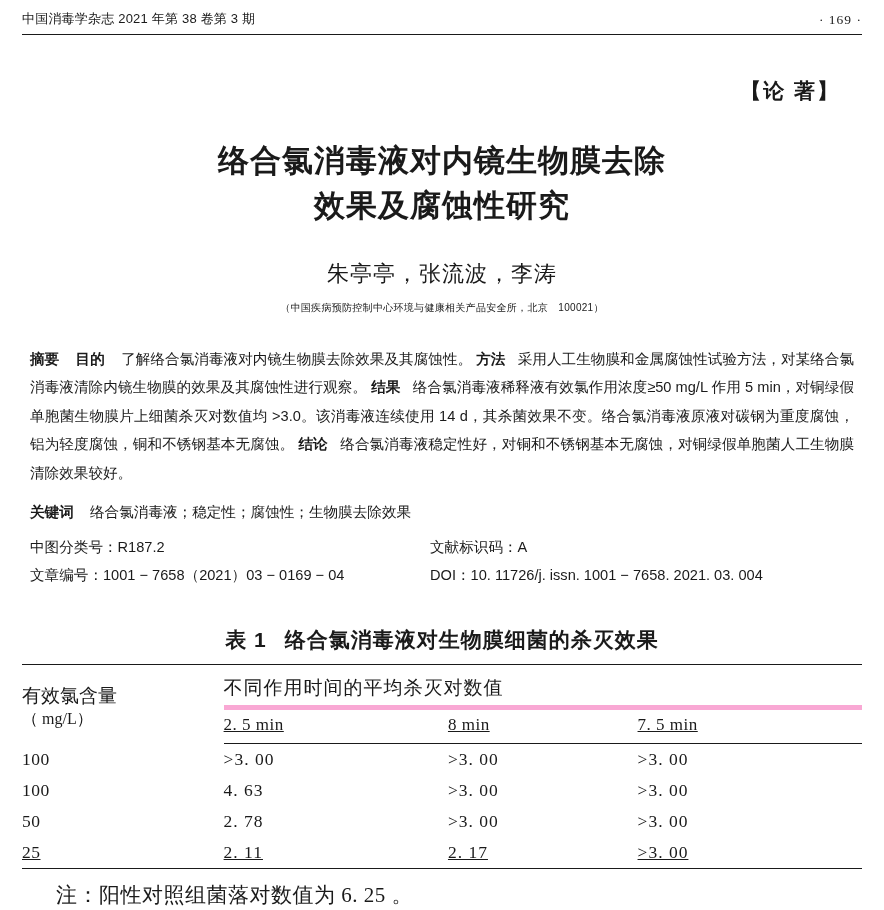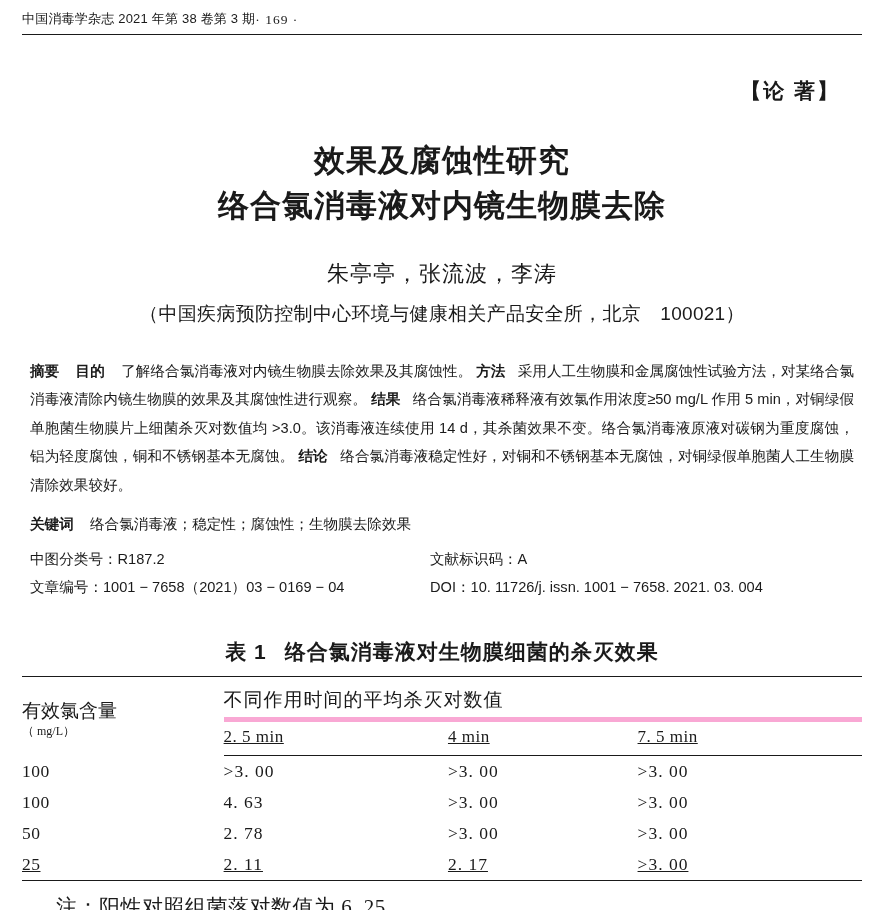--- a/index.html
+++ b/index.html
@@ -19,21 +19,21 @@
     width: 884px;
     height: 910px;
     padding: 0;
     box-sizing: border-box;
     position: relative;
   }
 
   
   .runhead {
     display: flex;
-    justify-content: flex-start;
+    justify-content: space-between;
     align-items: flex-end;
     padding: 10px 22px 4px 22px;
     font-size: 13.5px;
     letter-spacing: 0.2px;
   }
   .runhead-left {
     font-family: "Liberation Sans", "DejaVu Sans", sans-serif;
     font-size: 13px;
   }
   .runhead-right {
@@ -72,21 +72,21 @@
   
   .authors {
     text-align: center;
     font-size: 22px;
     margin-top: 30px;
     letter-spacing: 1px;
     font-family: "Liberation Sans", "DejaVu Sans", sans-serif;
   }
   .affiliation {
     text-align: center;
-    font-size: 19px;
+    font-size: 10px;
     margin-top: 12px;
     letter-spacing: 0.3px;
     font-family: "Liberation Sans", "DejaVu Sans", sans-serif;
   }
 
   
   .abstract {
     margin: 30px 30px 0 30px;
     font-size: 14.6px;
     line-height: 1.95;
@@ -166,38 +166,38 @@
   }
   td.val { font-size: 17.5px; letter-spacing: 1px; }
   tbody tr td { padding: 5px 0 6px 0; }
   .table-note {
     margin: 12px 0 0 34px;
     font-size: 21px;
     letter-spacing: 0.5px;
     font-family: "Liberation Serif", "DejaVu Serif", serif;
   }
   .stub-two-line .l1 { display: block; }
-  .stub-two-line .l2 { display: block; font-size: 12px; }
+  .stub-two-line .l2 { display: block; font-size: 16px; }
 </style>
 </head>
 <body>
 
 <div class="page">
 
   <div class="runhead">
     <div class="runhead-left">中国消毒学杂志 2021 年第 38 卷第 3 期</div>
     <div class="runhead-right">· 169 ·</div>
   </div>
   <hr class="rule-top">
 
   <div class="article-tag">【论 著】</div>
 
   <h1 class="title">
+    <span class="title-line">络合氯消毒液对内镜生物膜去除</span>
     <span class="title-line">效果及腐蚀性研究</span>
-    <span class="title-line">络合氯消毒液对内镜生物膜去除</span>
   </h1>
 
   <div class="authors">朱亭亭，张流波，李涛</div>
   <div class="affiliation">（中国疾病预防控制中心环境与健康相关产品安全所，北京　100021）</div>
 
   <div class="abstract">
     <span class="lbl">摘要</span>&nbsp;&nbsp;&nbsp;
     <span class="lbl">目的</span>&nbsp;&nbsp;&nbsp;
     <span>了解络合氯消毒液对内镜生物膜去除效果及其腐蚀性。</span>
     <span class="lbl">方法</span>&nbsp;&nbsp;
@@ -241,21 +241,21 @@
       <thead>
         <tr class="hdr1 top-border">
           <th class="stub stub-two-line" rowspan="2">
             <span class="l1">有效氯含量</span>
             <span class="l2">（ mg/L）</span>
           </th>
           <th class="spangroup thin-bottom" colspan="3">不同作用时间的平均杀灭对数值</th>
         </tr>
         <tr class="hdr2 bottom-border">
           <th>2. 5 min</th>
-          <th>4  min</th>
+          <th>8  min</th>
           <th>7. 5 min</th>
         </tr>
       </thead>
       <tbody>
         <tr>
           <td class="stubcell">100</td>
           <td class="val">&gt;3. 00</td>
           <td class="val">&gt;3. 00</td>
           <td class="val">&gt;3. 00</td>
         </tr>

